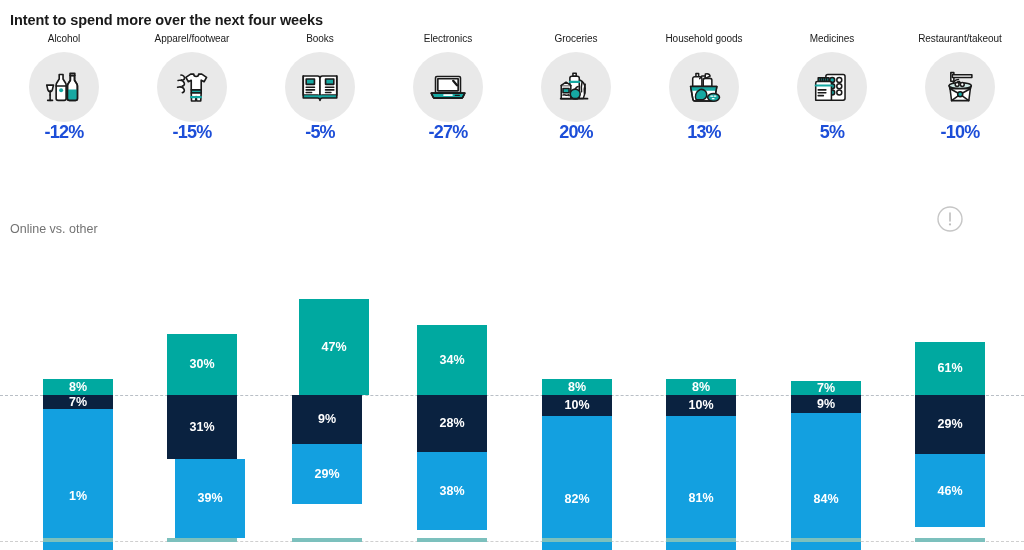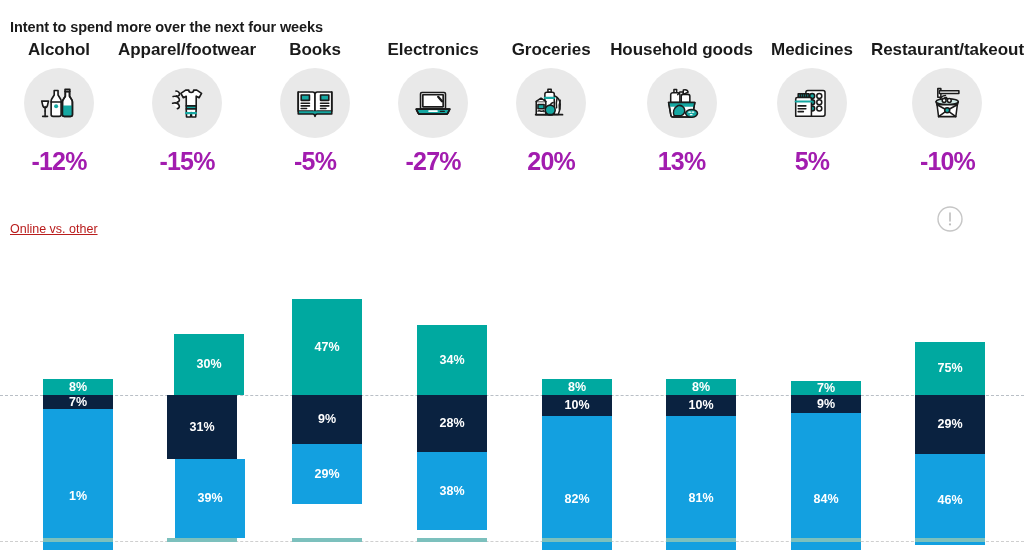--- a/index.html
+++ b/index.html
@@ -1,31 +1,31 @@
 <!DOCTYPE html>
 <html><head>
 <meta charset="utf-8">
 <style>
   html,body{margin:0;padding:0;}
   body{width:1024px;height:550px;background:#ffffff;font-family:"Liberation Sans",sans-serif;overflow:hidden;position:relative;}
 
   
   #intent-section{position:absolute;left:0;top:0;width:1024px;height:190px;}
-  #intent-title{position:absolute;left:10px;top:19px;font-size:14.5px;font-weight:bold;color:#1a1a1a;letter-spacing:-0.1px;}
+  #intent-title{position:absolute;left:10px;top:12px;font-size:14.5px;font-weight:bold;color:#1a1a1a;letter-spacing:-0.1px;}
   #intent-grid{position:absolute;left:0;top:33px;width:1024px;display:flex;}
   .intent-cell{flex:1 1 0;display:flex;flex-direction:column;align-items:center;}
-  .intent-label{font-size:17px;font-weight:bold;color:#1a1a1a;white-space:nowrap;letter-spacing:-0.05px;margin-top:7px;}
+  .intent-label{font-size:10px;font-weight:normal;color:#1a1a1a;white-space:nowrap;letter-spacing:-0.05px;}
   .intent-circle{width:70px;height:70px;border-radius:50%;background:#e9e9e9;margin-top:8px;display:flex;align-items:center;justify-content:center;}
   .intent-circle svg{display:block;}
-  .intent-value{margin-top:9px;font-size:25px;font-weight:bold;color:#a21caf;letter-spacing:-0.8px;}
+  .intent-value{font-size:18px;font-weight:bold;color:#1d4ed8;letter-spacing:-0.8px;}
 
   
   #channel-section{position:absolute;left:0;top:200px;width:1024px;height:350px;}
   #channel-title{position:absolute;left:10px;top:5px;font-size:13px;font-weight:bold;color:#1a1a1a;}
-  #channel-subtitle{position:absolute;left:10px;top:22px;font-size:12.5px;color:#b91c1c;text-decoration:underline;}
+  #channel-subtitle{position:absolute;left:10px;top:22px;font-size:12.5px;color:#737373;}
   #info-icon{position:absolute;left:936px;top:205px;width:28px;height:28px;}
 
   
   #chart{position:absolute;left:0;top:240px;width:1024px;height:310px;overflow:hidden;}
   #gridline-zero{position:absolute;left:0;width:1024px;height:0;border-top:1px dashed #b9bfc6;}
   #gridline-bottom{position:absolute;left:0;width:1024px;height:0;border-top:1px dashed #cfcfcf;}
   .bar-group{position:absolute;width:0;}
   .seg{position:absolute;display:flex;align-items:center;justify-content:center;color:#ffffff;font-size:12.5px;font-weight:bold;box-sizing:border-box;}
   .seg-top{background:#00a9a0;}
   .seg-mid{background:#0a2240;}
@@ -222,32 +222,32 @@
       <span class="seg-label">8%</span>
     </div>
     <div class="seg seg-mid" style="left: 43px; top: 155px; width: 70px; height: 14.35px;">
       <span class="seg-label">7%</span>
     </div>
     <div class="seg seg-bot" style="left: 43px; top: 169.35px; width: 70px; height: 174.25px;">
       <span class="seg-label">1%</span>
     </div>
     <div class="seg seg-under" style="left: 43px; top: 298px; width: 70px; height: 4px;"></div>
     <div class="bar-group"></div>
-    <div class="seg seg-top" style="left: 167px; top: 93.5px; width: 70px; height: 61.5px; margin-left: 7px;">
+    <div class="seg seg-top" style="left: 167px; top: 93.5px; width: 70px; height: 61.5px;">
       <span class="seg-label">30%</span>
     </div>
     <div class="seg seg-mid" style="left: 167px; top: 155px; width: 70px; height: 63.55px;">
       <span class="seg-label">31%</span>
     </div>
     <div class="seg seg-bot" style="left: 167px; top: 218.55px; width: 70px; height: 79.95px; margin-left: 8px;">
       <span class="seg-label">39%</span>
     </div>
     <div class="seg seg-under" style="left: 167px; top: 298px; width: 70px; height: 4px;"></div>
     <div class="bar-group"></div>
-    <div class="seg seg-top" style="left: 292px; top: 58.65px; width: 70px; height: 96.35px;">
+    <div class="seg seg-top" style="left: 299px; top: 58.65px; width: 70px; height: 96.35px;">
       <span class="seg-label">47%</span>
     </div>
     <div class="seg seg-mid" style="left: 292px; top: 155px; width: 70px; height: 49.2px;">
       <span class="seg-label">9%</span>
     </div>
     <div class="seg seg-bot" style="left: 292px; top: 204.2px; width: 70px; height: 59.45px;">
       <span class="seg-label">29%</span>
     </div>
     <div class="seg seg-under" style="left: 292px; top: 298px; width: 70px; height: 4px;"></div>
     <div class="bar-group"></div>
@@ -289,22 +289,22 @@
     </div>
     <div class="seg seg-mid" style="left: 791px; top: 155px; width: 70px; height: 18.45px;">
       <span class="seg-label">9%</span>
     </div>
     <div class="seg seg-bot" style="left: 791px; top: 173.45px; width: 70px; height: 172.2px;">
       <span class="seg-label">84%</span>
     </div>
     <div class="seg seg-under" style="left: 791px; top: 298px; width: 70px; height: 4px;"></div>
     <div class="bar-group"></div>
     <div class="seg seg-top" style="left: 915px; top: 101.7px; width: 70px; height: 53.3px;">
-      <span class="seg-label">75%</span>
+      <span class="seg-label">61%</span>
     </div>
     <div class="seg seg-mid" style="left: 915px; top: 155px; width: 70px; height: 59.45px;">
       <span class="seg-label">29%</span>
     </div>
-    <div class="seg seg-bot" style="left: 915px; top: 214.45px; width: 70px; height: 91px;">
+    <div class="seg seg-bot" style="left: 915px; top: 214.45px; width: 70px; height: 73px;">
       <span class="seg-label">46%</span>
     </div>
     <div class="seg seg-under" style="left: 915px; top: 298px; width: 70px; height: 4px;"></div>
   </div>
 
 </body></html>

